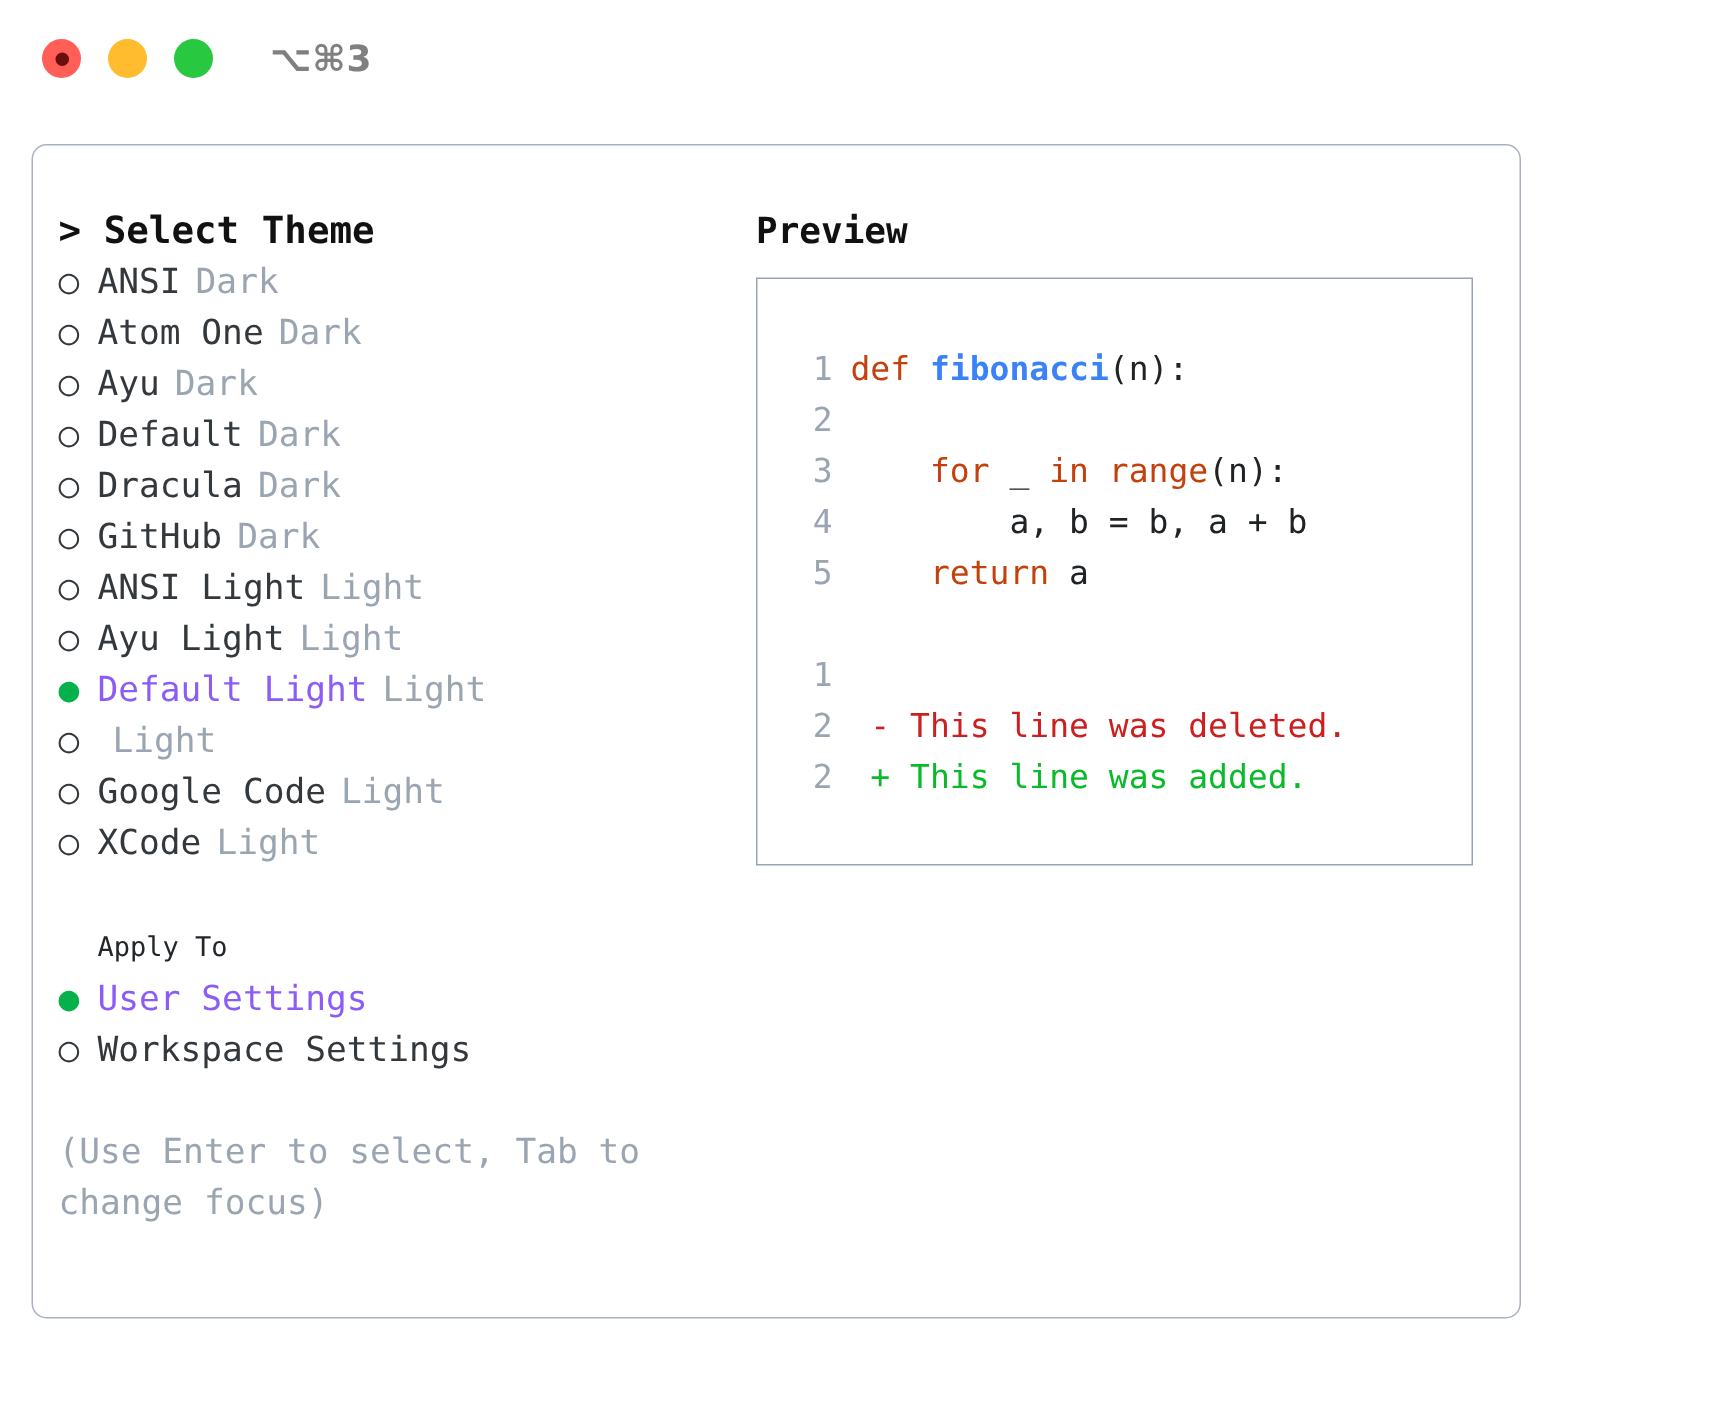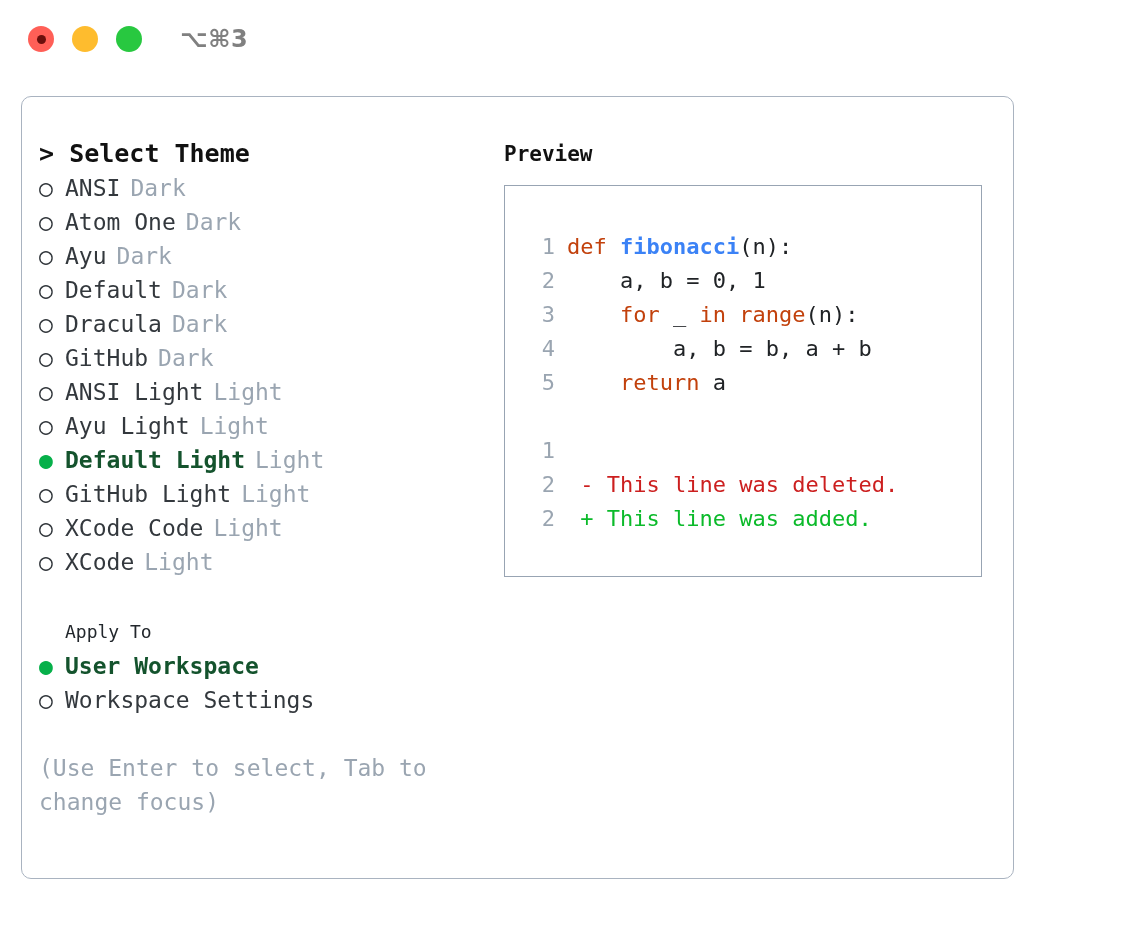--- a/index.html
+++ b/index.html
@@ -117,21 +117,21 @@
     white-space: pre;
   }
   .marker {
     display: inline-block;
     width: 26px;
     flex: 0 0 26px;
     color: #33383d;
     font-size: 23px;
   }
   .marker.sel { color: #06b04a; }
-  .opt.selected .name { color: #14532d; font-weight: bold; }
+  .opt.selected .name { color: #8b5cf6; }
   .name { color: #33383d; }
   .tag {
     color: #9aa5b1;
     margin-left: 10px;
   }
 
   .section-label {
     font-size: 18px;
     line-height: 34px;
     color: #22272c;
@@ -145,21 +145,21 @@
   .hint {
     font-size: 23px;
     line-height: 34px;
     color: #9aa5b1;
     width: 410px;
     white-space: normal;
   }
 
   
   .preview-title {
-    font-size: 21px;
+    font-size: 24px;
     font-weight: bold;
     color: #111111;
     line-height: 34px;
     margin-bottom: 14px;
     white-space: pre;
   }
   .code-box {
     width: 478px;
     height: 392px;
     box-sizing: border-box;
@@ -214,45 +214,45 @@
         <div id="theme-options">
             <div class="opt"><span class="marker">○</span><span class="name">ANSI</span><span class="tag">Dark</span></div>
             <div class="opt"><span class="marker">○</span><span class="name">Atom One</span><span class="tag">Dark</span></div>
             <div class="opt"><span class="marker">○</span><span class="name">Ayu</span><span class="tag">Dark</span></div>
             <div class="opt"><span class="marker">○</span><span class="name">Default</span><span class="tag">Dark</span></div>
             <div class="opt"><span class="marker">○</span><span class="name">Dracula</span><span class="tag">Dark</span></div>
             <div class="opt"><span class="marker">○</span><span class="name">GitHub</span><span class="tag">Dark</span></div>
             <div class="opt"><span class="marker">○</span><span class="name">ANSI Light</span><span class="tag">Light</span></div>
             <div class="opt"><span class="marker">○</span><span class="name">Ayu Light</span><span class="tag">Light</span></div>
             <div class="opt selected"><span class="marker sel">●</span><span class="name">Default Light</span><span class="tag">Light</span></div>
-            <div class="opt"><span class="marker">○</span><span class="name">GitHub Light</span><span class="tag">Light</span></div>
-            <div class="opt"><span class="marker">○</span><span class="name">XCode Code</span><span class="tag">Light</span></div>
+            <div class="opt"><span class="marker">○</span><span class="tag">Light</span></div>
+            <div class="opt"><span class="marker">○</span><span class="name">Google Code</span><span class="tag">Light</span></div>
             <div class="opt"><span class="marker">○</span><span class="name">XCode</span><span class="tag">Light</span></div>
           </div>
 
         <div class="spacer-lg"></div>
 
         <div class="section-label">Apply To</div>
 
         <div id="apply-options">
-            <div class="opt selected"><span class="marker sel">●</span><span class="name">User Workspace</span></div>
+            <div class="opt selected"><span class="marker sel">●</span><span class="name">User Settings</span></div>
             <div class="opt"><span class="marker">○</span><span class="name">Workspace Settings</span></div>
           </div>
 
         <div class="spacer-md"></div>
 
         <div class="hint">(Use Enter to select, Tab to change focus)</div>
       </div>
 
       <div class="col-right">
         <div class="preview-title">Preview</div>
         <div class="code-box">
           <div id="code-lines">
               <div class="code-line"><span class="lineno">1</span><span class="code-text"><span class="tok-kw">def </span><span class="tok-fn">fibonacci</span><span class="tok-pl">(n):</span></span></div>
-              <div class="code-line"><span class="lineno">2</span><span class="code-text"><span class="tok-pl">    a, b = 0, 1</span></span></div>
+              <div class="code-line"><span class="lineno">2</span></div>
               <div class="code-line"><span class="lineno">3</span><span class="code-text"><span class="tok-pl">    </span><span class="tok-kw">for</span><span class="tok-pl"> _ </span><span class="tok-kw">in</span><span class="tok-pl"> </span><span class="tok-kw">range</span><span class="tok-pl">(n):</span></span></div>
               <div class="code-line"><span class="lineno">4</span><span class="code-text"><span class="tok-pl">        a, b = b, a + b</span></span></div>
               <div class="code-line"><span class="lineno">5</span><span class="code-text"><span class="tok-pl">    </span><span class="tok-kw">return</span><span class="tok-pl"> a</span></span></div>
             </div>
           <div class="blank-line"></div>
           <div id="diff-lines">
               <div class="code-line"><span class="lineno">1</span></div>
               <div class="code-line"><span class="lineno">2</span><span class="code-text"><span class="tok-del"> - This line was deleted.</span></span></div>
               <div class="code-line"><span class="lineno">2</span><span class="code-text"><span class="tok-add"> + This line was added.</span></span></div>
             </div>

